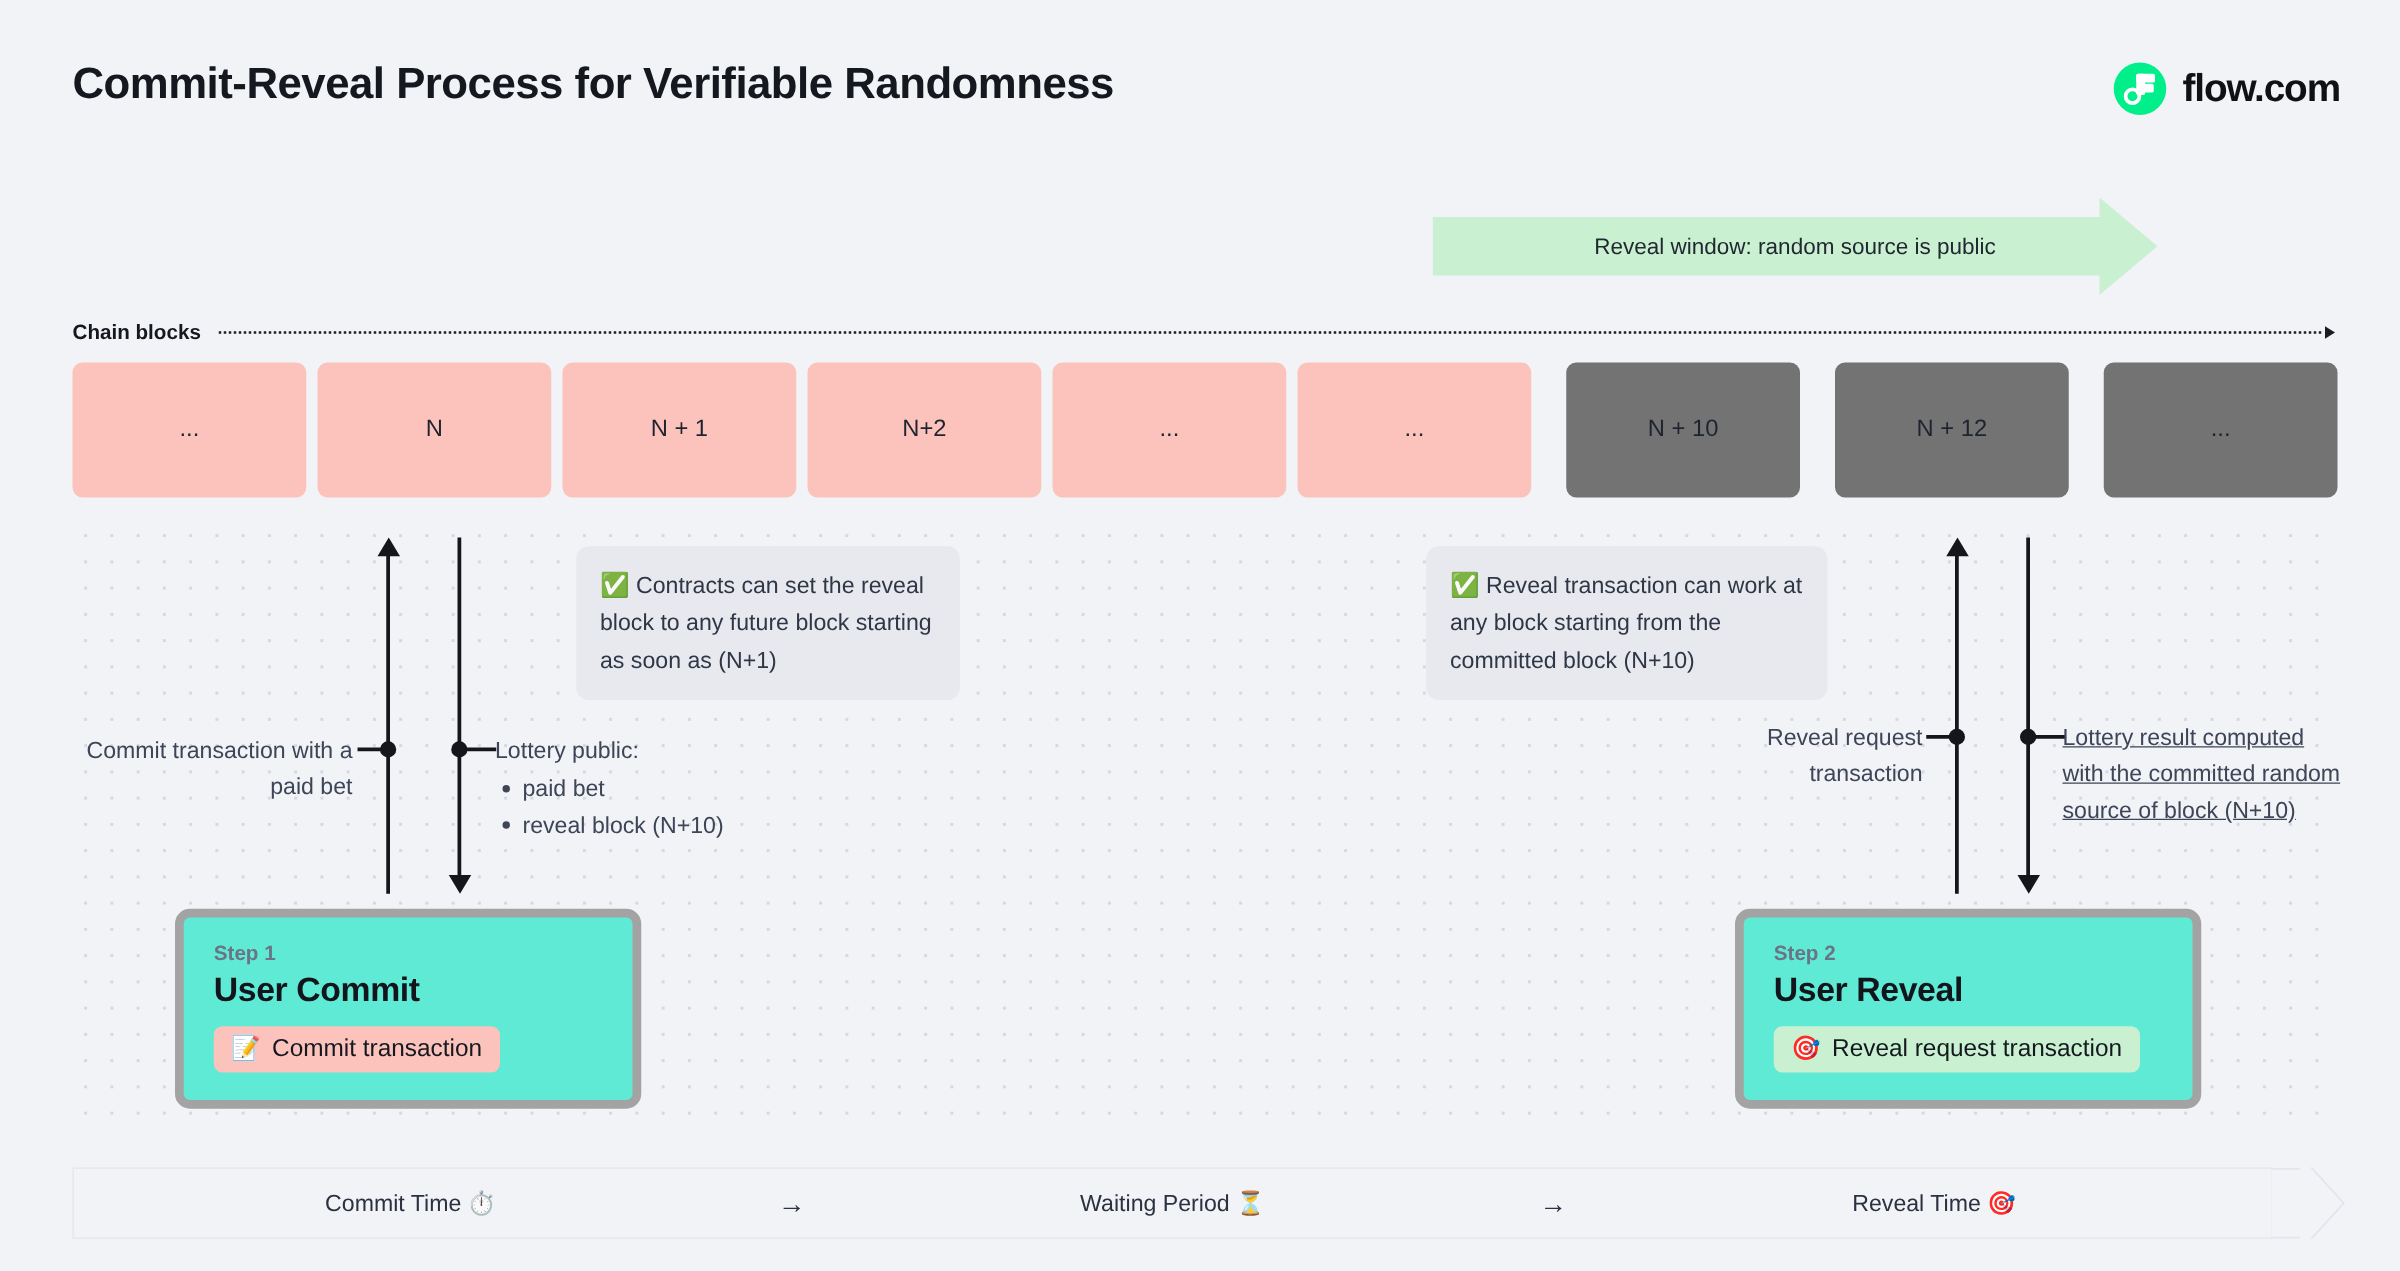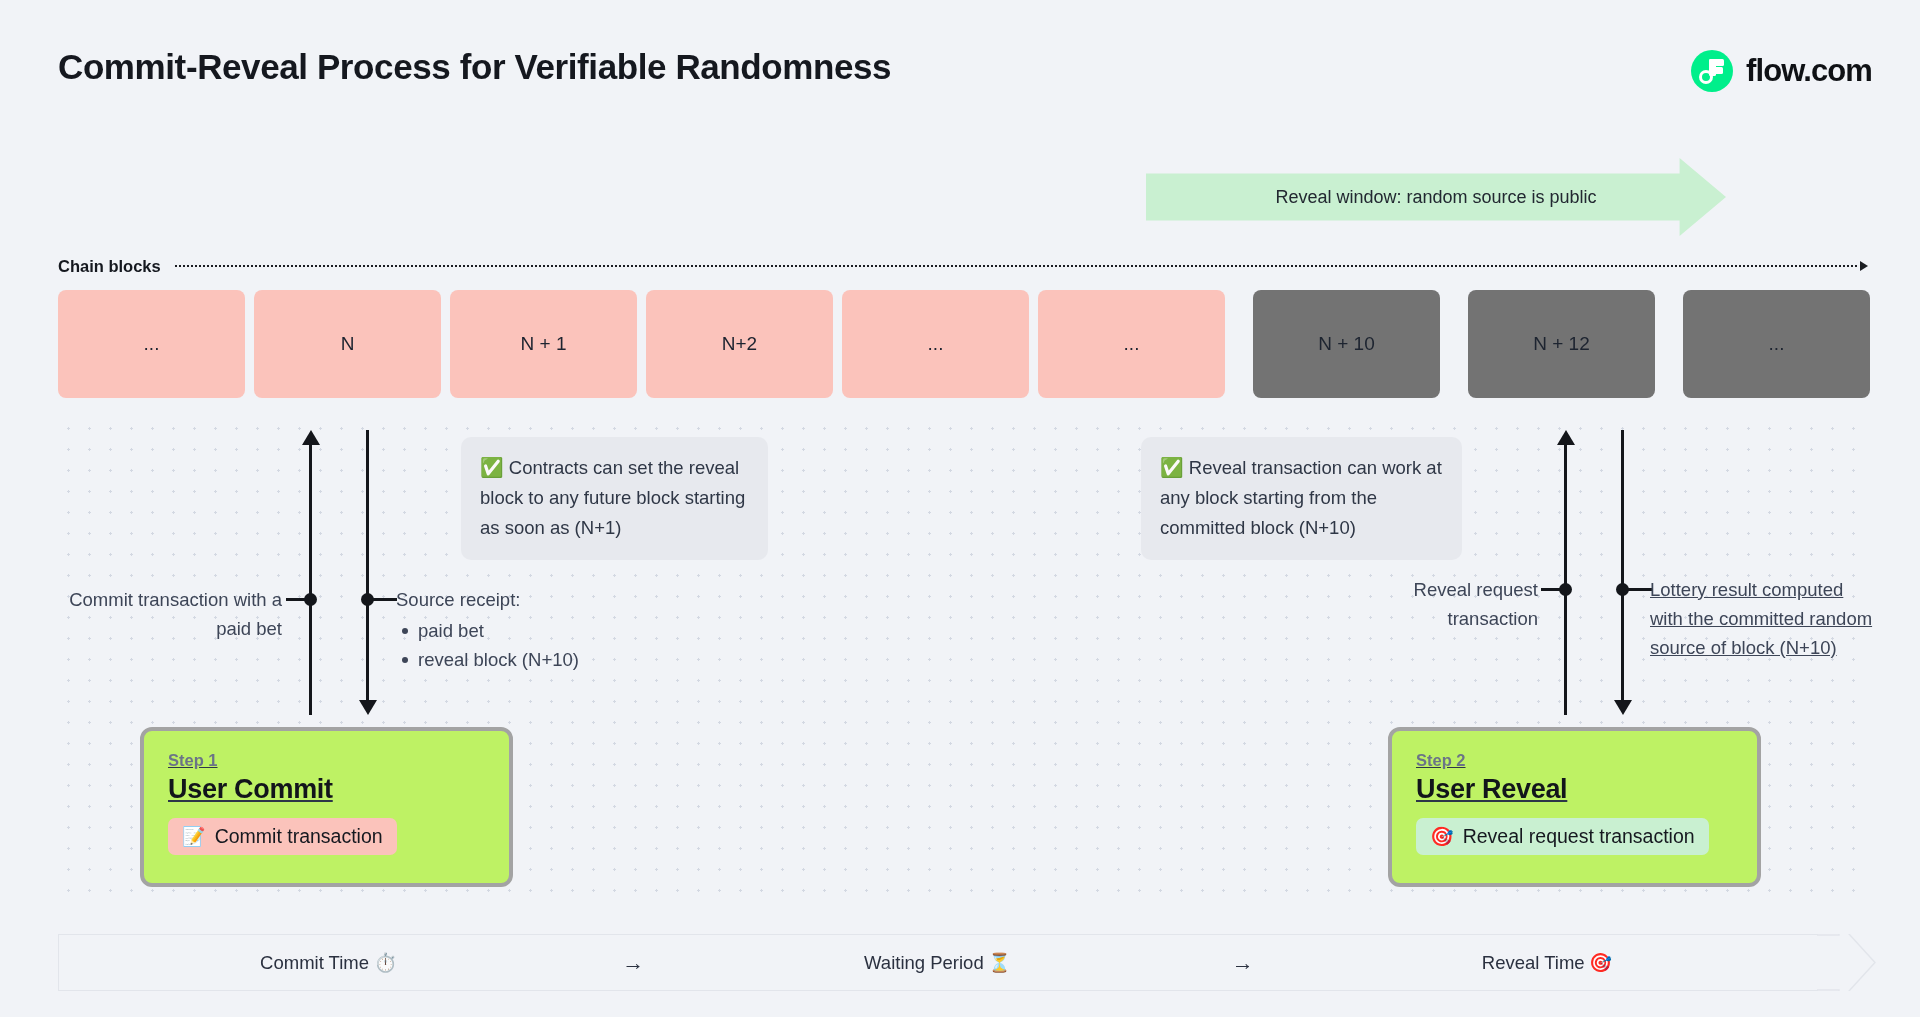--- a/index.html
+++ b/index.html
@@ -227,25 +227,24 @@
   }
   #callout-commit { left: 461px; top: 437px; width: 307px; }
   #callout-reveal { left: 1141px; top: 437px; width: 321px; }
 
   
   .step-card {
     position: absolute;
     top: 727px;
     width: 373px;
     height: 160px;
-    background: #bef264;
-    border: 4px solid #a3a3a3;
+    background: #5eead4;
+    border: 7px solid #a3a3a3;
     border-radius: 12px;
     padding: 20px 24px 0 24px;
-    text-decoration: underline;
   }
   #step-card-1 { left: 140px; }
   #step-card-2 { left: 1388px; }
   .step-eyebrow {
     font-size: 16.5px;
     font-weight: 700;
     color: #6b7487;
     margin-bottom: 4px;
   }
   .step-title {
@@ -354,21 +353,21 @@
 <div class="connector" style="left:1541px; top:588px; width:26px;"></div>
 
 <div class="vline" style="left:1621px; top:430px; height:271px;"></div>
 <div class="vhead-down" style="left:1614px; top:700px;"></div>
 <div class="vdot" style="left:1616px; top:583px;"></div>
 <div class="connector" style="left:1626px; top:588px; width:26px;"></div>
 
 <div class="anno right-align" style="left:60px; top:585px; width:222px;">Commit transaction with a paid bet</div>
 
 <div class="anno" style="left:396px; top:585px; width:260px;">
-  <div>Source receipt:</div>
+  <div>Lottery public:</div>
   <ul>
     <li>paid bet</li>
     <li>reveal block (N+10)</li>
   </ul>
 </div>
 
 <div class="anno right-align" style="left:1340px; top:575px; width:198px;">Reveal request transaction</div>
 
 <div class="anno" style="left:1650px; top:575px; width:228px;text-decoration:underline;">Lottery result computed with the committed random source of block (N+10)</div>
 

